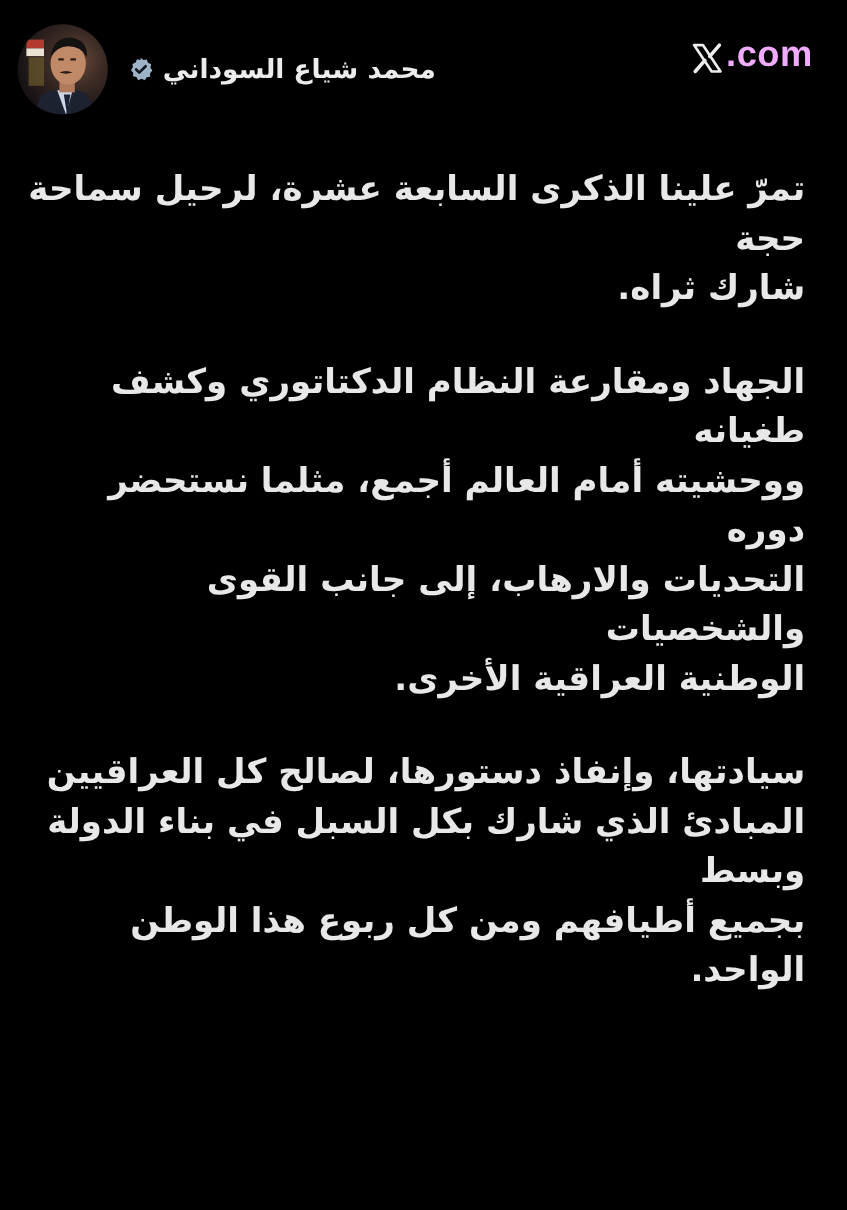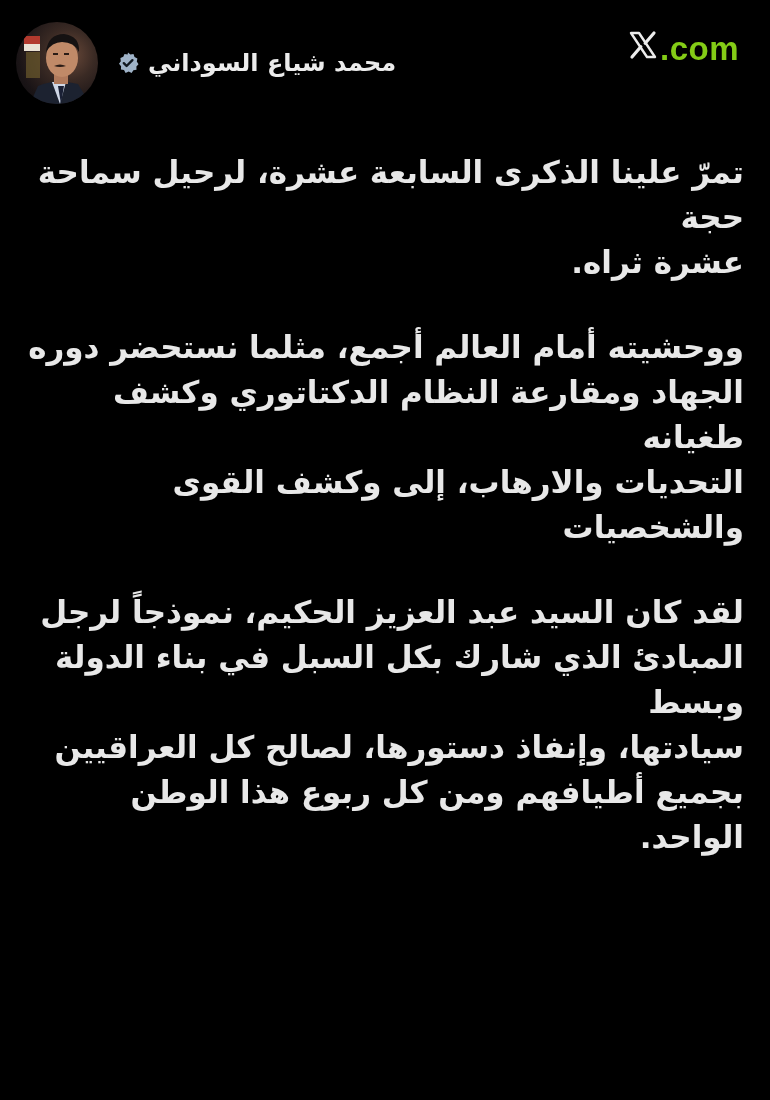--- a/index.html
+++ b/index.html
@@ -22,24 +22,24 @@
       width: 770px;
       height: 120px;
     }
     .brand {
       position: absolute;
       left: 628px;
       top: 30px;
       font-family: "Liberation Sans", sans-serif;
       font-size: 33px;
       font-weight: bold;
-      color: #84cc16;
+      color: #f0abfc;
       letter-spacing: 0.5px;
       display: flex;
-      align-items: flex-start;
+      align-items: flex-end;
     }
     .brand .x-logo {
       display: inline-block;
       width: 30px;
       height: 30px;
       margin-right: 2px;
     }
     .author {
       position: absolute;
       left: 16px;
@@ -96,21 +96,21 @@
       width: 730px;
       direction: rtl;
       text-align: right;
     }
     .para {
       font-family: "DejaVu Sans", sans-serif;
       font-weight: bold;
       font-size: 31px;
       line-height: 45px;
       color: #e8e8e8;
-      margin: 0 4px 40px 0;
+      margin: 0 16px 40px 0;
       white-space: normal;
     }
     .para .line { display: block; }
   </style>
 </head>
 <body>
 
 <div class="header">
   <div class="author">
     <div class="avatar">
@@ -157,27 +157,27 @@
         <path d="M4 27 L12.8 16.8" stroke="#ececec" stroke-width="3.2" stroke-linecap="round"></path>
       </svg>
     </span>
     <span>.com</span>
   </div>
 </div>
 
 <div class="tweet-body">
   <p class="para">
     <span class="line">تمرّ علينا الذكرى السابعة عشرة، لرحيل سماحة حجة</span>
-    <span class="line">عشرة ثراه.</span>
+    <span class="line">شارك ثراه.</span>
   </p>
   <p class="para">
+    <span class="line">الجهاد ومقارعة النظام الدكتاتوري وكشف طغيانه</span>
     <span class="line">ووحشيته أمام العالم أجمع، مثلما نستحضر دوره</span>
-    <span class="line">الجهاد ومقارعة النظام الدكتاتوري وكشف طغيانه</span>
-    <span class="line">التحديات والارهاب، إلى وكشف القوى والشخصيات</span>
+    <span class="line">التحديات والارهاب، إلى جانب القوى والشخصيات</span>
+    <span class="line">الوطنية العراقية الأخرى.</span>
   </p>
   <p class="para">
-    <span class="line">لقد كان السيد عبد العزيز الحكيم، نموذجاً لرجل</span>
+    <span class="line">سيادتها، وإنفاذ دستورها، لصالح كل العراقيين</span>
     <span class="line">المبادئ الذي شارك بكل السبل في بناء الدولة وبسط</span>
-    <span class="line">سيادتها، وإنفاذ دستورها، لصالح كل العراقيين</span>
     <span class="line">بجميع أطيافهم ومن كل ربوع هذا الوطن الواحد.</span>
   </p>
 
 </div>
 
 </body></html>

